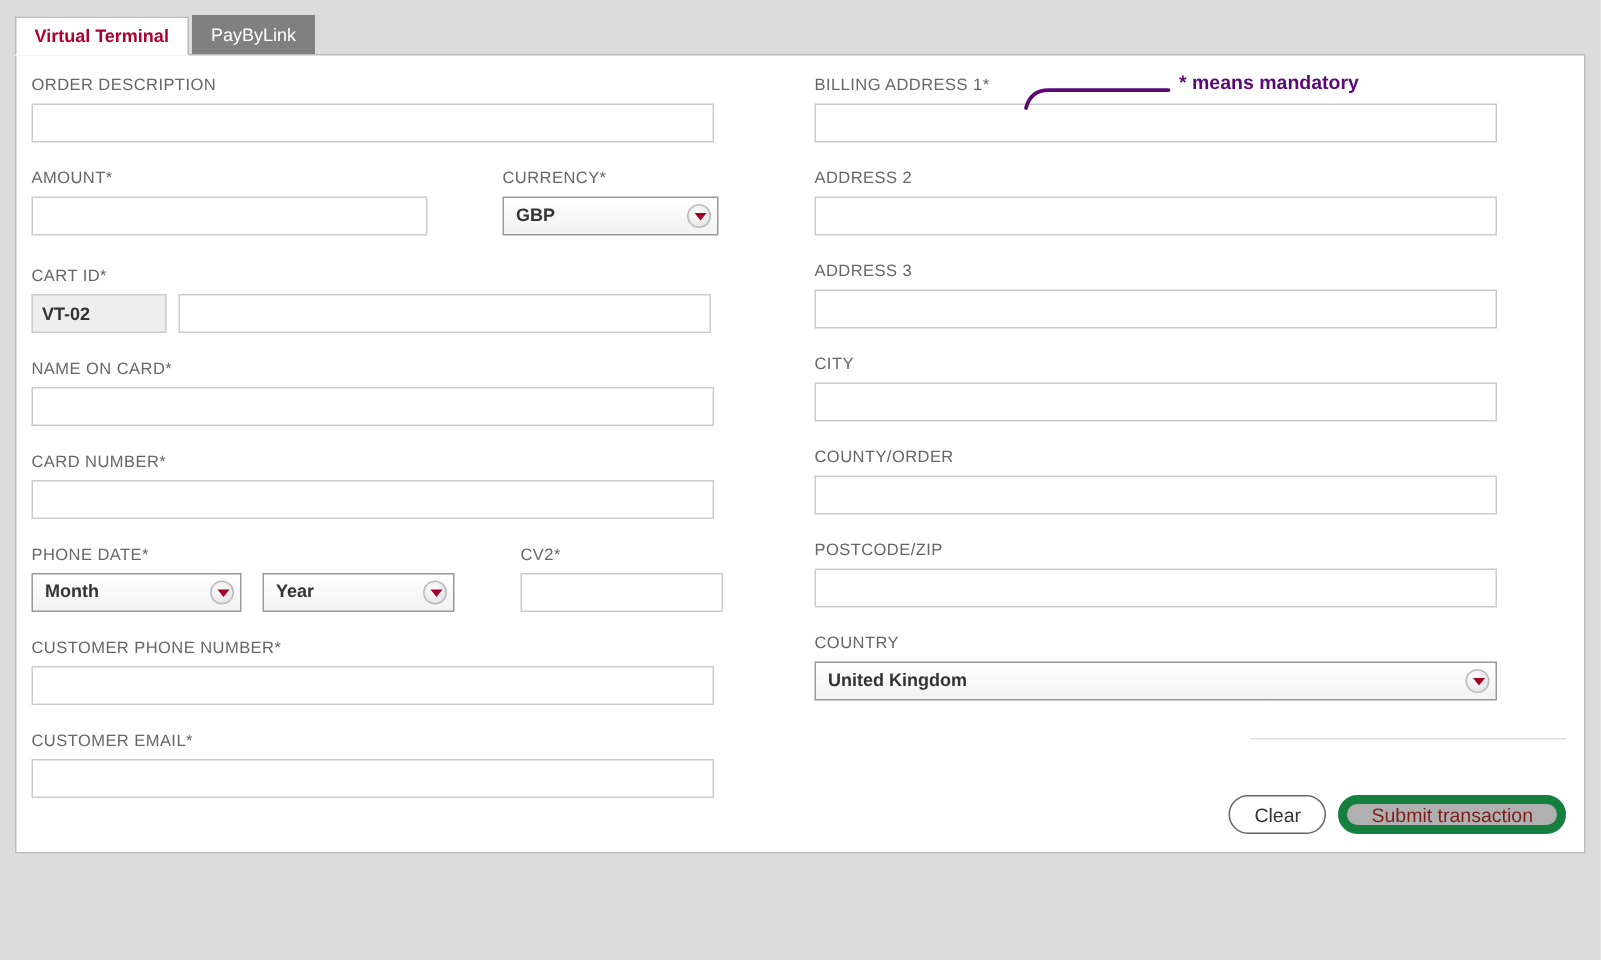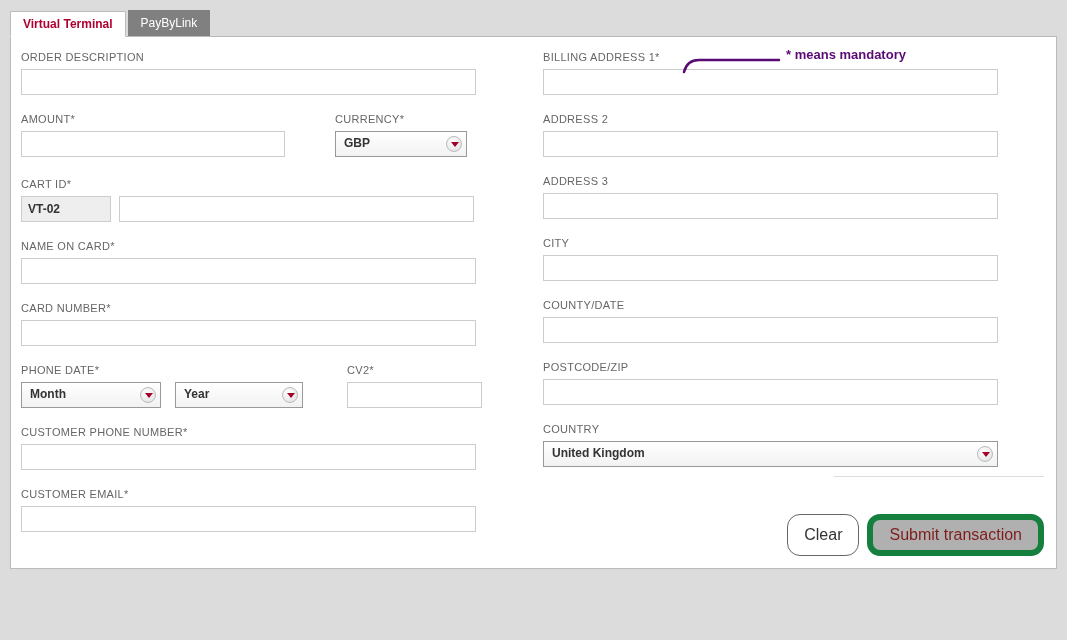--- a/index.html
+++ b/index.html
@@ -136,45 +136,45 @@
     box-sizing: border-box;
   }
   .select-wrap .sel-btn::after{
     content:"";
     position:absolute;
     left:4px; top:5px;
     border-left:4px solid transparent;
     border-right:4px solid transparent;
     border-top:5px solid #a00028;
   }
-  .w-sel-currency { width: 132px; }
+  .w-sel-currency { width: 144px; }
   .w-sel-month { width: 140px; }
   .w-sel-year { width: 128px; margin-left: 14px;}
   .w-sel-country { width: 455px; }
 
   .actions {
     position: absolute;
     right: 12px;
     bottom: 12px;
     display: flex;
     align-items: center;
     gap: 8px;
   }
   .actions .hr {
     position: absolute;
     right: 0;
     top: -38px;
     width: 210px;
     border-top: 1px solid #ddd;
   }
   .btn {
-    height: 42px;
+    height: 26px;
     border-radius: 13px;
     padding: 0 16px;
-    font-size: 16px;
+    font-size: 13px;
     cursor: pointer;
     box-sizing: border-box;
   }
   .btn-clear {
     background: #fff;
     border: 1px solid #666;
     color: #333;
   }
   .btn-submit {
     background: #b0b0b0;
@@ -287,21 +287,21 @@
           <div class="field-label">ADDRESS 3</div>
           <input type="text" class="textbox w-right" value="" style="">
         </div>
 
         <div class="field-group">
           <div class="field-label">CITY</div>
           <input type="text" class="textbox w-right" value="" style="">
         </div>
 
         <div class="field-group">
-          <div class="field-label">COUNTY/DATE</div>
+          <div class="field-label">COUNTY/ORDER</div>
           <input type="text" class="textbox w-right" value="" style="">
         </div>
 
         <div class="field-group">
           <div class="field-label">POSTCODE/ZIP</div>
           <input type="text" class="textbox w-right" value="" style="">
         </div>
 
         <div class="field-group">
           <div class="field-label">COUNTRY</div>

